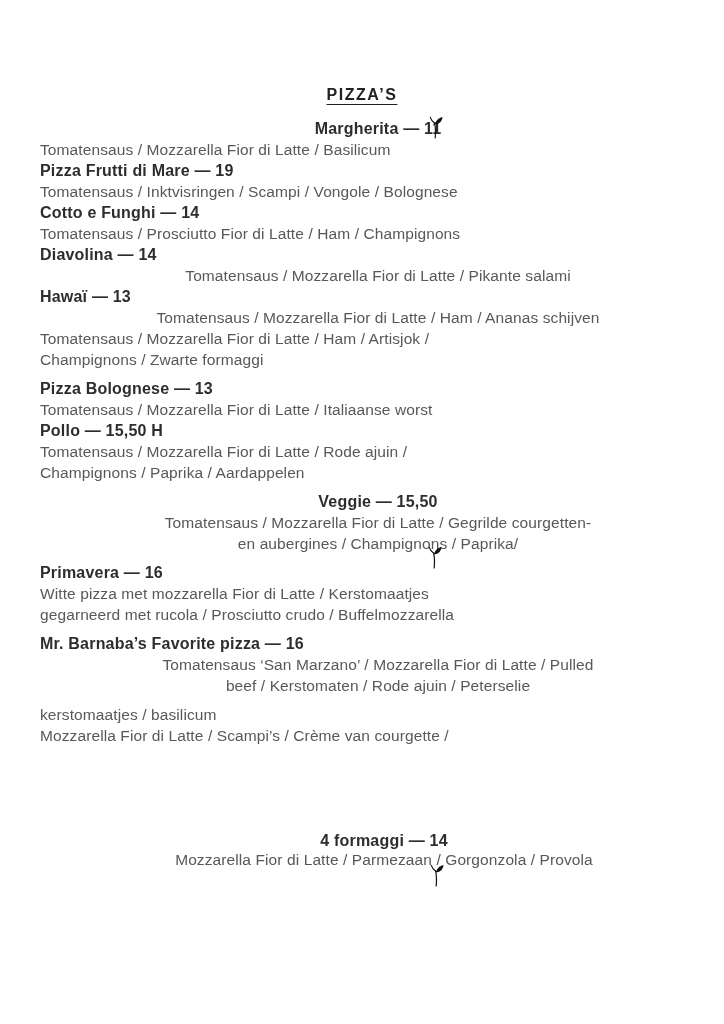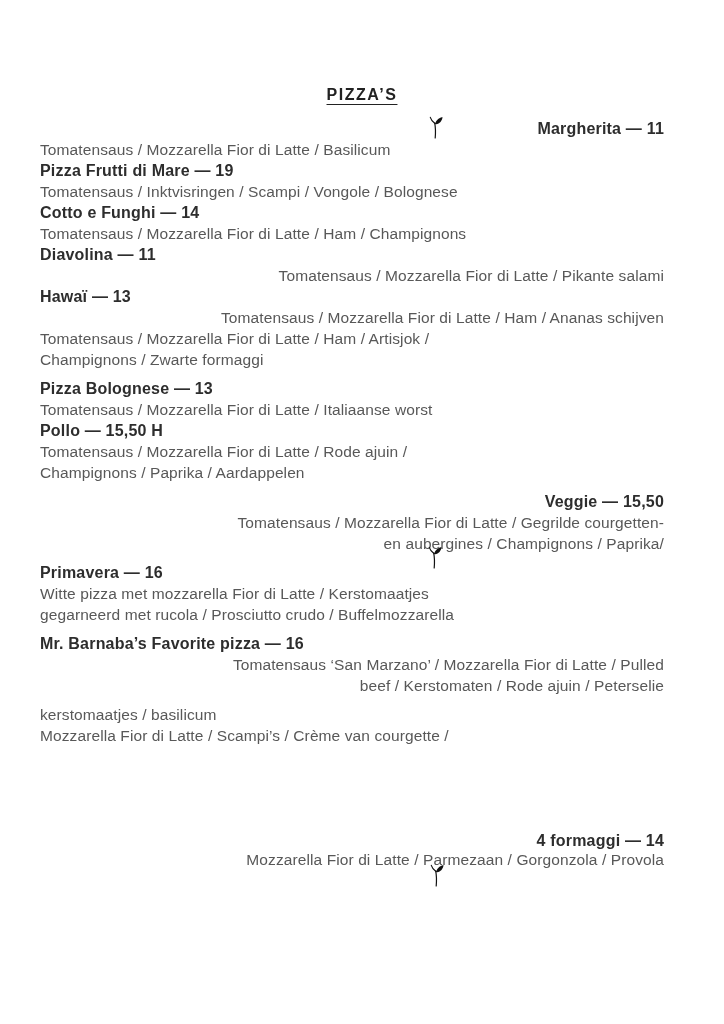--- a/index.html
+++ b/index.html
@@ -40,21 +40,21 @@
     color: #2d2d2d;
     letter-spacing: 0.2px;
   }
   .item-desc-line {
     font-size: 15.5px;
     line-height: 21px;
     font-weight: 400;
     color: #585858;
     letter-spacing: 0.1px;
   }
-  .align-left   { text-align: right; padding-left: 92px; padding-right: 60px; }
+  .align-left   { text-align: center; padding-left: 92px; padding-right: 60px; }
   .align-center { text-align: left; padding-left: 40px; padding-right: 40px; }
   .item.tight .item-title,
   .item.tight .item-desc-line { line-height: 19px; }
   .item.indent .align-left { padding-left: 104px; }
   .leaf-icon {
     position: absolute;
     width: 17px;
     height: 23px;
     pointer-events: none;
   }
@@ -75,24 +75,24 @@
       <div class="item">
         <div class="item-title align-left">Margherita — 11</div>
         <div class="item-desc-line align-center">Tomatensaus / Mozzarella Fior di Latte / Basilicum</div>
       </div>
       <div class="item">
         <div class="item-title align-center">Pizza Frutti di Mare — 19</div>
         <div class="item-desc-line align-center">Tomatensaus / Inktvisringen / Scampi / Vongole / Bolognese</div>
       </div>
       <div class="item">
         <div class="item-title align-center">Cotto e Funghi — 14</div>
-        <div class="item-desc-line align-center">Tomatensaus / Mozzarella Fior di Latte / Ham / Champignons</div>
+        <div class="item-desc-line align-center">Tomatensaus / Prosciutto Fior di Latte / Ham / Champignons</div>
       </div>
       <div class="item">
-        <div class="item-title align-center">Diavolina — 11</div>
+        <div class="item-title align-center">Diavolina — 14</div>
         <div class="item-desc-line align-left">Tomatensaus / Mozzarella Fior di Latte / Pikante salami</div>
       </div>
       <div class="item">
         <div class="item-title align-center">Hawaï — 13</div>
         <div class="item-desc-line align-left">Tomatensaus / Mozzarella Fior di Latte / Ham / Ananas schijven</div>
       </div>
       <div class="item">
         <div class="item-desc-line align-center">Tomatensaus / Mozzarella Fior di Latte / Ham / Artisjok /</div>
         <div class="item-desc-line align-center">Champignons / Zwarte formaggi</div>
       </div>

